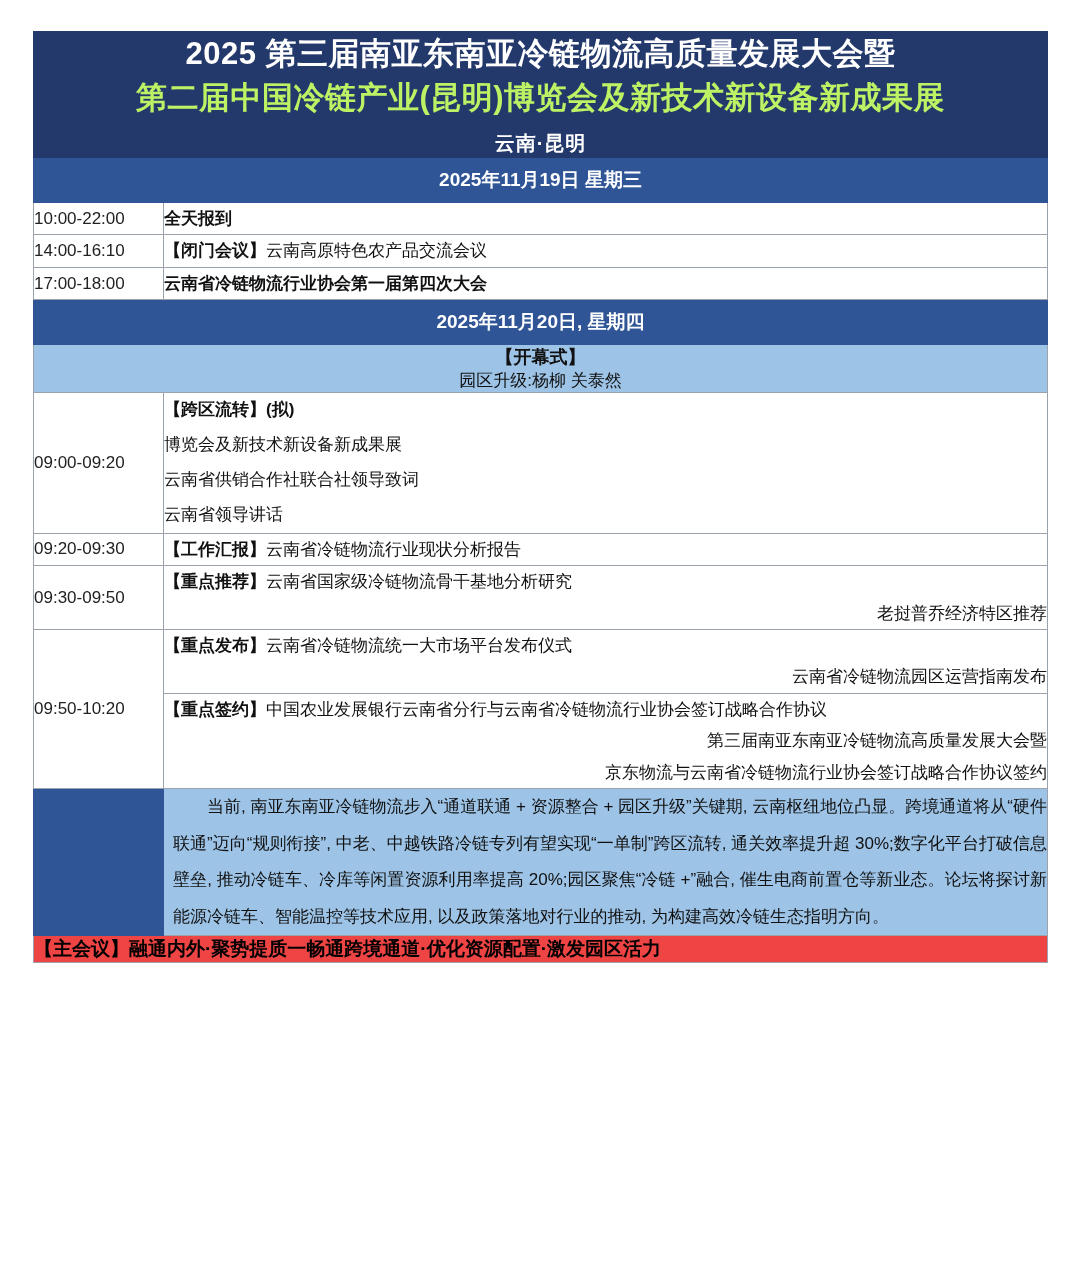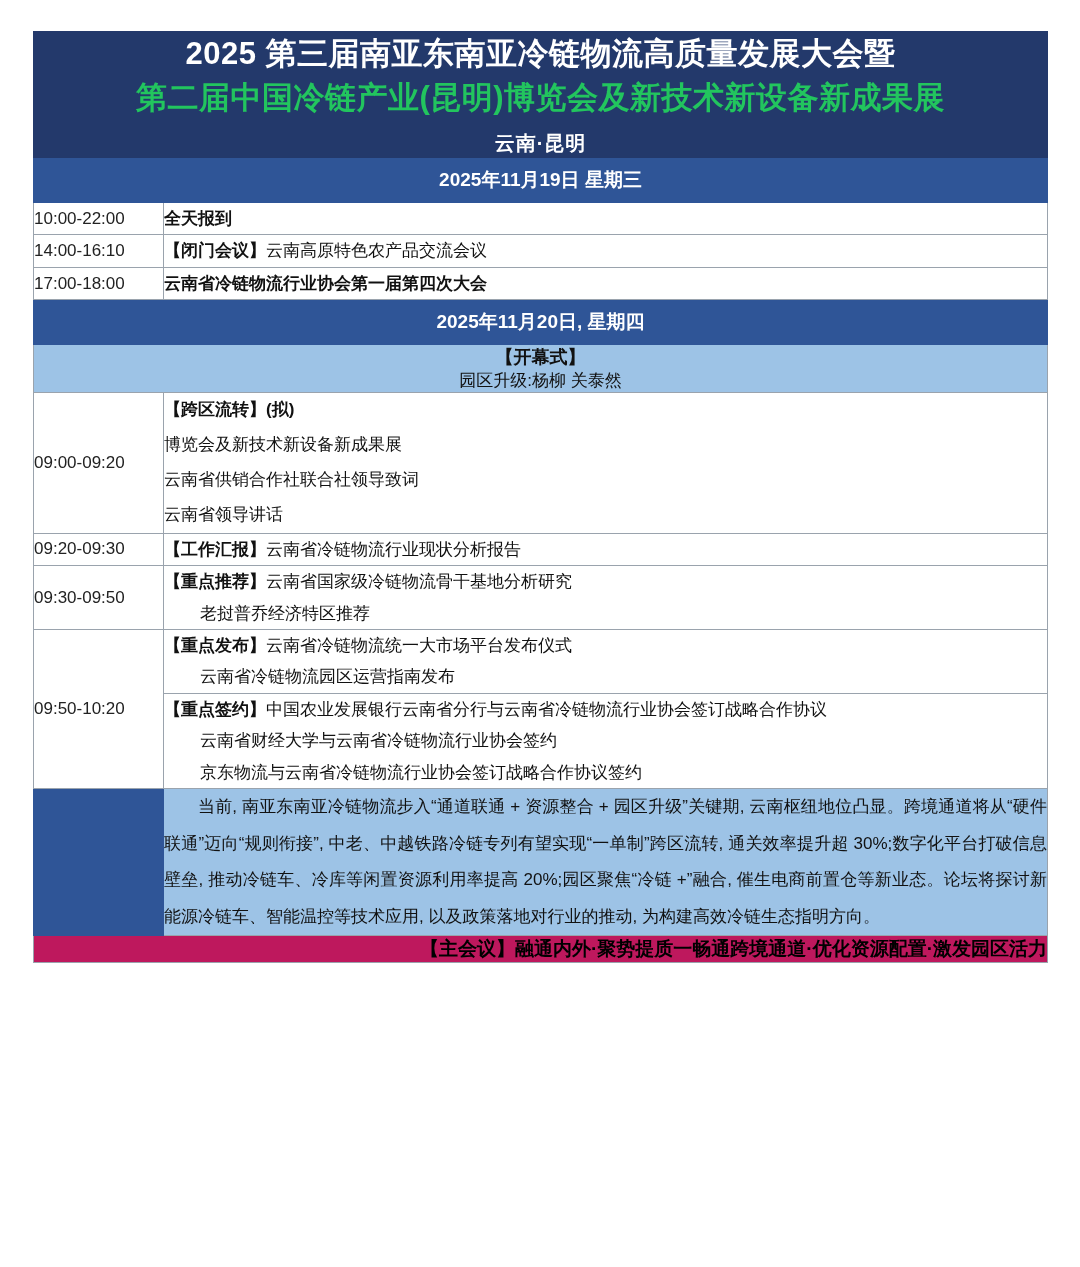--- a/index.html
+++ b/index.html
@@ -46,21 +46,21 @@
   }
   .title-line1 {
     color: #ffffff;
     font-size: 31px;
     font-weight: bold;
     letter-spacing: 0.5px;
     line-height: 1.42;
     white-space: nowrap;
   }
   .title-line2 {
-    color: #22c55e;
+    color: #bef264;
     font-size: 31px;
     font-weight: bold;
     letter-spacing: 0.5px;
     line-height: 1.42;
     white-space: nowrap;
   }
   .title-sub {
     color: #ffffff;
     font-size: 20px;
     font-weight: bold;
@@ -96,21 +96,21 @@
     background: #ffffff;
     line-height: 1.85;
   }
   .content-cell .tag {
     font-weight: bold;
     margin-top: 41px;
   }
   .content-cell .line {
     white-space: nowrap;
   }
-  .indent-1 { padding-left: 36px; }
+  .indent-1 { padding-left: 36px; text-align: right; }
 
   .row-tall .content-cell { line-height: 2.05; }
 
   
   .ceremony-cell {
     background: #9dc3e6;
     text-align: center;
     padding: 16px 10px 18px 10px;
     font-size: 17px;
     color: #111111;
@@ -135,29 +135,30 @@
     padding: 26px 30px 26px 24px;
     font-size: 17px;
     line-height: 2.15;
     color: #111111;
     text-align: justify;
     text-justify: inter-ideograph;
   }
   .para-right p {
     margin: 0;
     text-indent: 2em;
+    padding-left: 9px;
   }
 
   
   .footer-cell {
-    text-align: right;
+    text-align: left;
     font-size: 19px;
     font-weight: bold;
     padding: 22px 10px 26px 10px;
-    background: #be185d;
+    background: #ef4444;
     color: #000000;
   }
 </style>
 </head>
 <body>
 
 <div class="page">
   <table class="agenda-table">
     <colgroup>
       <col style="width:130px">
@@ -237,21 +238,21 @@
       <tr>
         <td class="time-cell" rowspan="2">09:50-10:20</td>
         <td class="content-cell">
           <div class="line"><span class="tag">【重点发布】</span><span>云南省冷链物流统一大市场平台发布仪式</span></div>
           <div class="line indent-1"><span>云南省冷链物流园区运营指南发布</span></div>
         </td>
       </tr>
       <tr>
         <td class="content-cell">
           <div class="line"><span class="tag">【重点签约】</span><span>中国农业发展银行云南省分行与云南省冷链物流行业协会签订战略合作协议</span></div>
-          <div class="line indent-1"><span>云南省财经大学与云南省冷链物流行业协会签约</span></div>
+          <div class="line indent-1"><span>第三届南亚东南亚冷链物流高质量发展大会暨</span></div>
           <div class="line indent-1"><span>京东物流与云南省冷链物流行业协会签订战略合作协议签约</span></div>
         </td>
       </tr>
 
       <tr>
         <td class="para-left"></td>
         <td class="para-right">
           <p>当前, 南亚东南亚冷链物流步入“通道联通 + 资源整合 + 园区升级”关键期, 云南枢纽地位凸显。跨境通道将从“硬件联通”迈向“规则衔接”, 中老、中越铁路冷链专列有望实现“一单制”跨区流转, 通关效率提升超 30%;数字化平台打破信息壁垒, 推动冷链车、冷库等闲置资源利用率提高 20%;园区聚焦“冷链 +”融合, 催生电商前置仓等新业态。论坛将探讨新能源冷链车、智能温控等技术应用, 以及政策落地对行业的推动, 为构建高效冷链生态指明方向。</p>
         </td>
       </tr>

